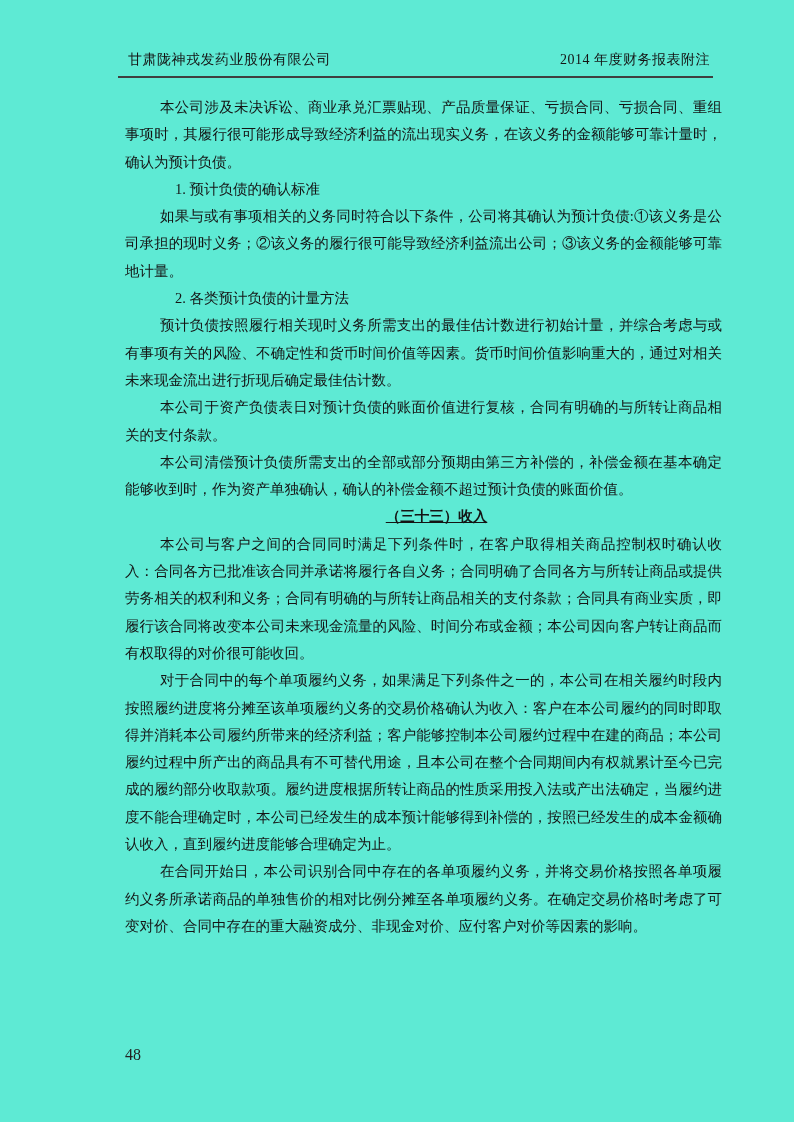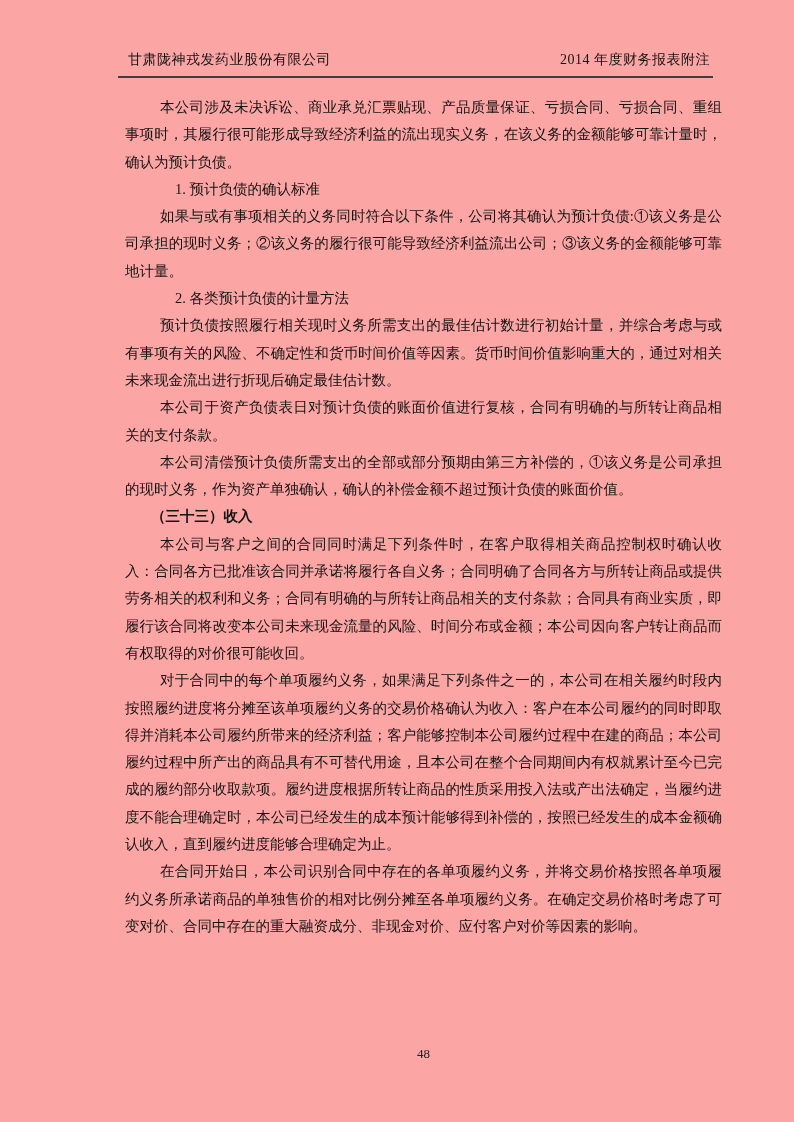--- a/index.html
+++ b/index.html
@@ -1,19 +1,19 @@
 <!DOCTYPE html>
 <html><head>
 <meta charset="utf-8">
 <style>
   html,body{margin:0;padding:0;background:#ffffff;}
   .page{
     position:relative;
     width:794px;height:1122px;
-    background:#fca5a5;
+    background:#5eead4;
     overflow:hidden;
     font-family:"Liberation Serif","DejaVu Serif",serif;
     color:#141414;
   }
   .header{
     position:absolute;
     top:51px;left:118px;width:595px;
     display:flex;justify-content:space-between;align-items:flex-end;
     border-bottom:2px solid #3f3f3f;
     padding:0 3px 7px 10px;
@@ -26,47 +26,46 @@
     position:absolute;
     top:94px;left:125px;width:597px;
     font-size:14.5px;
     line-height:27.3px;
     text-align:justify;
     text-justify:inter-ideograph;
   }
   .body p{margin:0;padding:0;}
   .paragraph{text-indent:35px;}
   .numbered-heading{text-indent:50px;text-align:left;}
-  .section-heading{text-indent:26px;font-weight:bold;text-align:left;}
+  .section-heading{text-indent:26px;font-weight:bold;text-align:center;text-decoration:underline;}
   .footer{
     position:absolute;
     top:1046px;left:125px;width:597px;
-    text-align:center;
-    font-size:13px;
+    font-size:16px;
     color:#222;
   }
 </style>
 </head>
 <body>
 
 <div class="page">
 
   <div class="header">
     <span>甘肃陇神戎发药业股份有限公司</span>
     <span>2014 年度财务报表附注</span>
   </div>
 
   <div class="body">
     <p class="paragraph">本公司涉及未决诉讼、商业承兑汇票贴现、产品质量保证、亏损合同、亏损合同、重组事项时，其履行很可能形成导致经济利益的流出现实义务，在该义务的金额能够可靠计量时，确认为预计负债。</p>
     <p class="numbered-heading">1. 预计负债的确认标准</p>
     <p class="paragraph">如果与或有事项相关的义务同时符合以下条件，公司将其确认为预计负债:①该义务是公司承担的现时义务；②该义务的履行很可能导致经济利益流出公司；③该义务的金额能够可靠地计量。</p>
     <p class="numbered-heading">2. 各类预计负债的计量方法</p>
     <p class="paragraph">预计负债按照履行相关现时义务所需支出的最佳估计数进行初始计量，并综合考虑与或有事项有关的风险、不确定性和货币时间价值等因素。货币时间价值影响重大的，通过对相关未来现金流出进行折现后确定最佳估计数。</p>
     <p class="paragraph">本公司于资产负债表日对预计负债的账面价值进行复核，合同有明确的与所转让商品相关的支付条款。</p>
-    <p class="paragraph">本公司清偿预计负债所需支出的全部或部分预期由第三方补偿的，①该义务是公司承担的现时义务，作为资产单独确认，确认的补偿金额不超过预计负债的账面价值。</p>
+    <p class="paragraph">本公司清偿预计负债所需支出的全部或部分预期由第三方补偿的，补偿金额在基本确定能够收到时，作为资产单独确认，确认的补偿金额不超过预计负债的账面价值。</p>
     <p class="section-heading">（三十三）收入</p>
     <p class="paragraph">本公司与客户之间的合同同时满足下列条件时，在客户取得相关商品控制权时确认收入：合同各方已批准该合同并承诺将履行各自义务；合同明确了合同各方与所转让商品或提供劳务相关的权利和义务；合同有明确的与所转让商品相关的支付条款；合同具有商业实质，即履行该合同将改变本公司未来现金流量的风险、时间分布或金额；本公司因向客户转让商品而有权取得的对价很可能收回。</p>
     <p class="paragraph">对于合同中的每个单项履约义务，如果满足下列条件之一的，本公司在相关履约时段内按照履约进度将分摊至该单项履约义务的交易价格确认为收入：客户在本公司履约的同时即取得并消耗本公司履约所带来的经济利益；客户能够控制本公司履约过程中在建的商品；本公司履约过程中所产出的商品具有不可替代用途，且本公司在整个合同期间内有权就累计至今已完成的履约部分收取款项。履约进度根据所转让商品的性质采用投入法或产出法确定，当履约进度不能合理确定时，本公司已经发生的成本预计能够得到补偿的，按照已经发生的成本金额确认收入，直到履约进度能够合理确定为止。</p>
     <p class="paragraph">在合同开始日，本公司识别合同中存在的各单项履约义务，并将交易价格按照各单项履约义务所承诺商品的单独售价的相对比例分摊至各单项履约义务。在确定交易价格时考虑了可变对价、合同中存在的重大融资成分、非现金对价、应付客户对价等因素的影响。</p>
   </div>
 
   <div class="footer">
     <span>48</span>
   </div>
 

